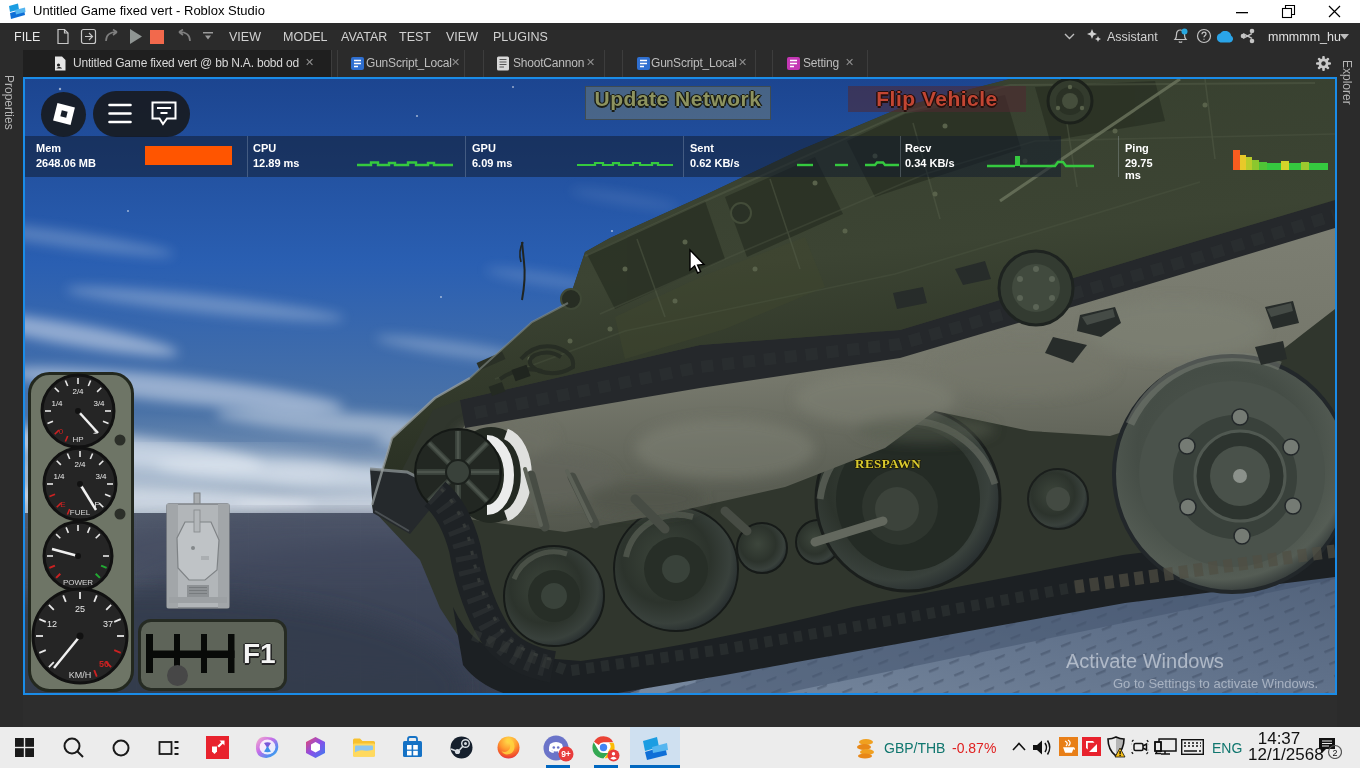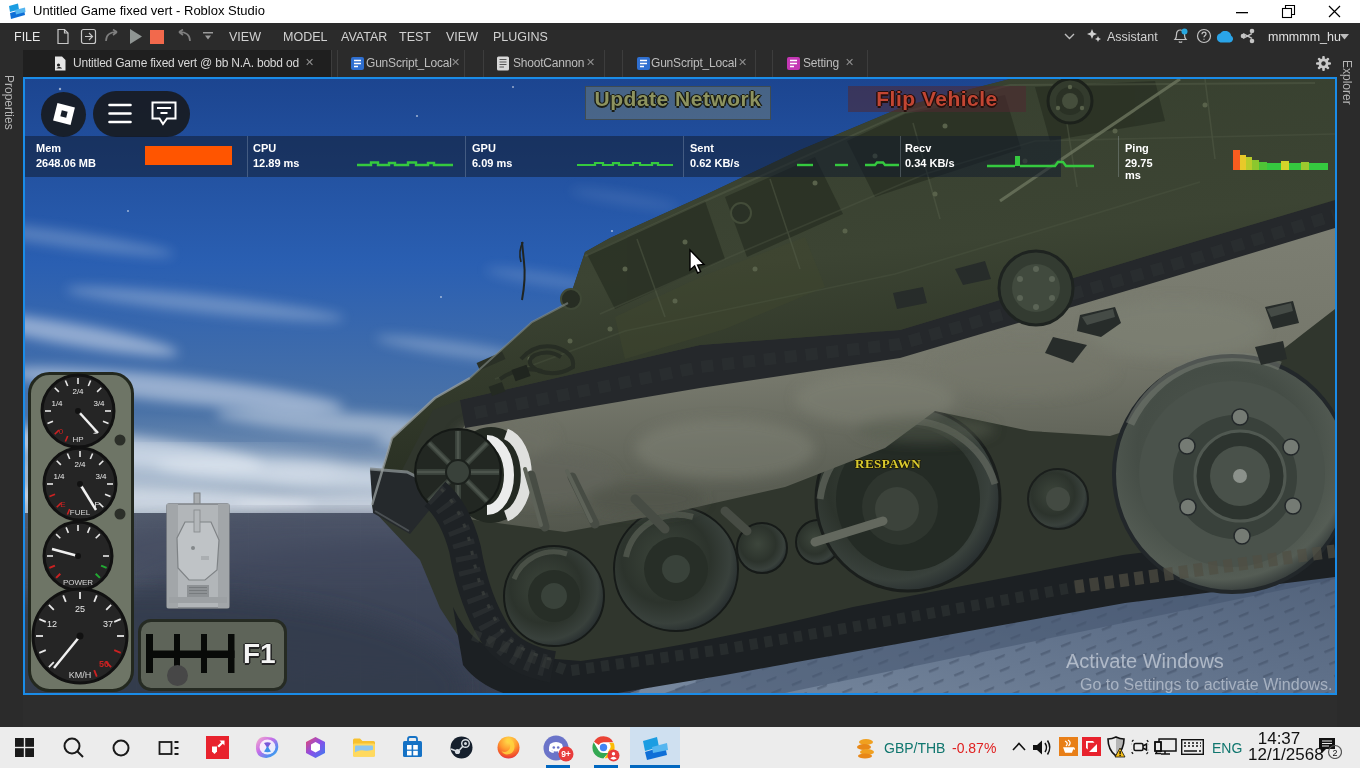--- a/index.html
+++ b/index.html
@@ -671,21 +671,21 @@
     <rect x="28" y="0" width="6" height="39"></rect>
     <rect x="55" y="0" width="6" height="39"></rect>
     <rect x="82" y="0" width="6.5" height="39"></rect>
     <rect x="0" y="16.5" width="88.5" height="7.5"></rect>
   </g>
 </svg>
 <div class="abs" style="left:167px;top:665px;width:21px;height:21px;border-radius:50%;background:#474747"></div>
 <div class="abs" style="left:243px;top:638px;font-size:28px;font-weight:bold;color:#f4f4f4;text-shadow:-1.5px 0 #222,1.5px 0 #222,0 -1.5px #222,0 1.5px #222,1px 1px #222">F1</div>
 
 <div class="abs" style="left:1066px;top:650px;font-size:20px;color:rgba(222,228,236,0.62)">Activate Windows</div>
-<div class="abs" style="left:1080px;top:676px;font-size:16px;color:rgba(222,228,236,0.55)">Go to Settings to activate Windows.</div>
+<div class="abs" style="left:1113px;top:676px;font-size:13px;color:rgba(222,228,236,0.55)">Go to Settings to activate Windows.</div>
 
 <div id="taskbar">
 
   <svg class="abs" style="left:15px;top:11px" width="19" height="19" viewBox="0 0 19 19" fill="#1a1a1a">
     <rect x="0" y="0" width="8.8" height="8.8"></rect>
       <rect x="10.2" y="0" width="8.8" height="8.8"></rect>
     <rect x="0" y="10.2" width="8.8" height="8.8"></rect>
       <rect x="10.2" y="10.2" width="8.8" height="8.8"></rect>
   </svg>
 

